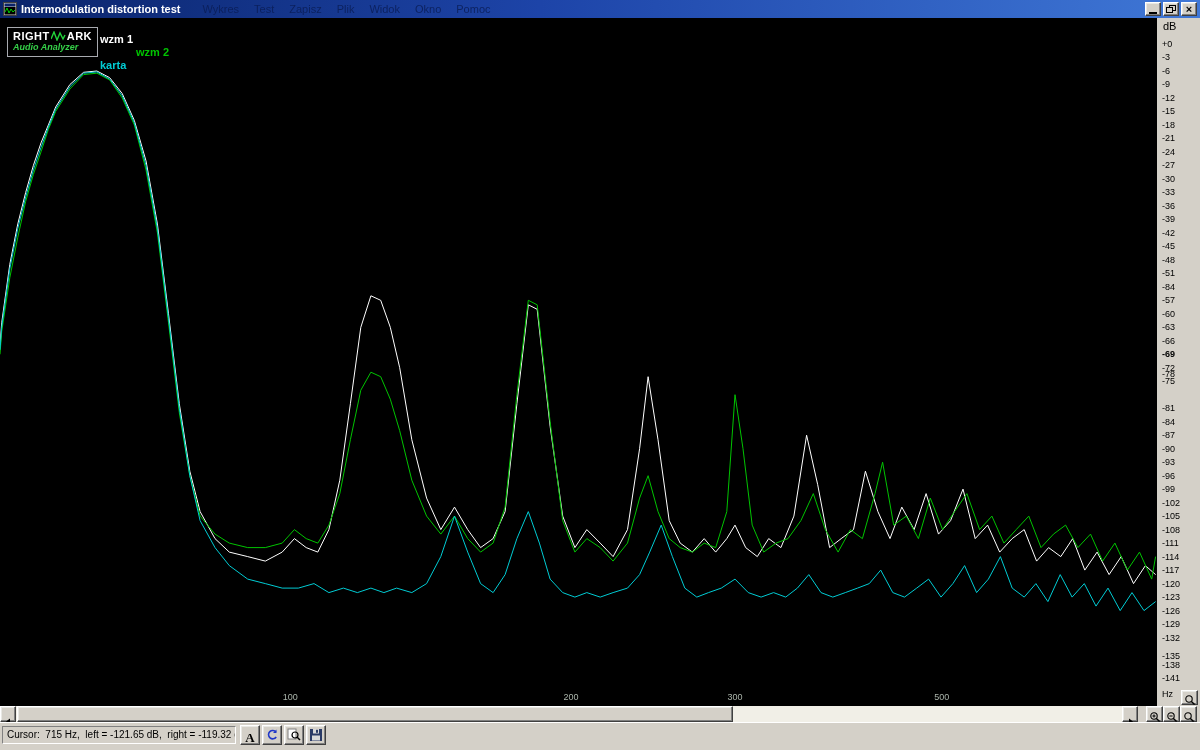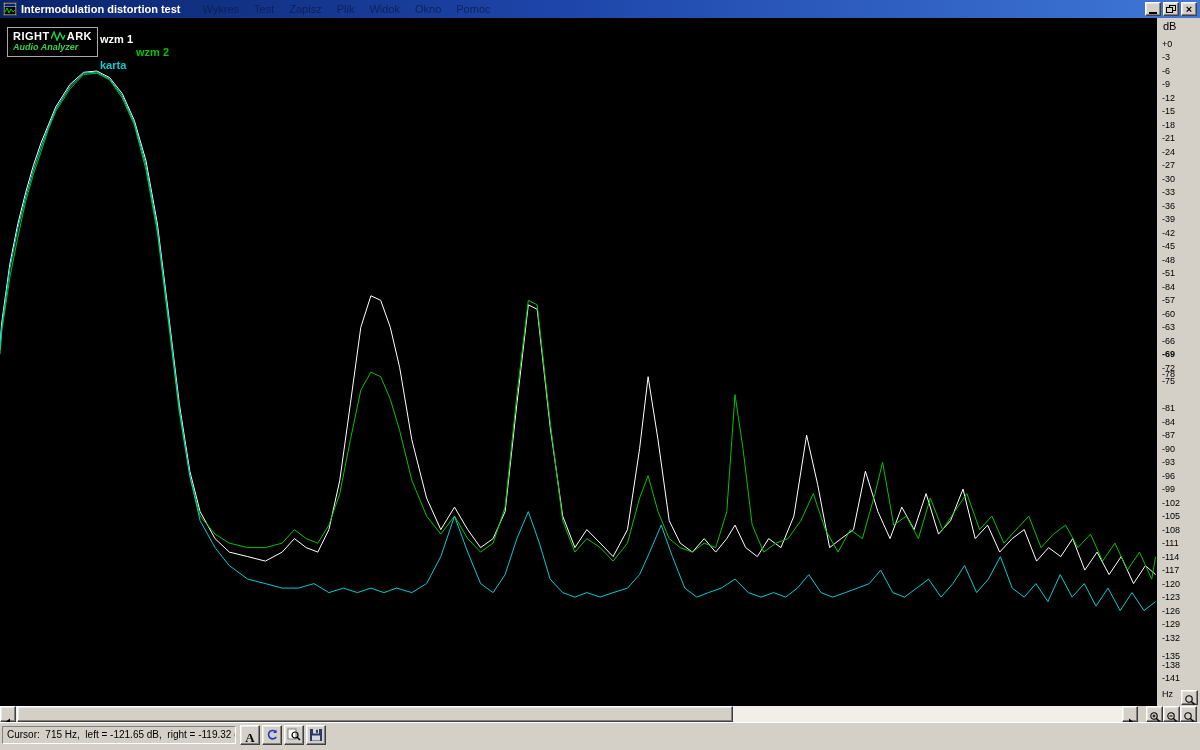--- a/index.html
+++ b/index.html
@@ -116,20 +116,26 @@
         </svg>
         <span>ARK</span>
       </div>
       <div class="logo-line2">Audio Analyzer</div>
     </div>
 
     <div id="legend">
         <div class="legend-item" style="color: rgb(255, 255, 255);">wzm 1</div>
         <div class="legend-item" style="color: rgb(0, 196, 0); margin-left: 36px;">wzm 2</div>
         <div class="legend-item" style="color: rgb(0, 204, 212);">karta</div>
+      </div>
+    <div id="freq-ticks">
+        <div class="freq-tick" style="left: 275.371px;">100</div>
+        <div class="freq-tick" style="left: 555.91px;">200</div>
+        <div class="freq-tick" style="left: 720.014px;">300</div>
+        <div class="freq-tick" style="left: 926.762px;">500</div>
       </div>
   </div>
 
   <div id="db-axis">
     <div class="db-header">dB</div>
     <div id="db-ticks">
         <div class="db-tick" style="top: 21px;">+0</div>
         <div class="db-tick" style="top: 34.4894px;">-3</div>
         <div class="db-tick" style="top: 47.9787px;">-6</div>
         <div class="db-tick" style="top: 61.4681px;">-9</div>

